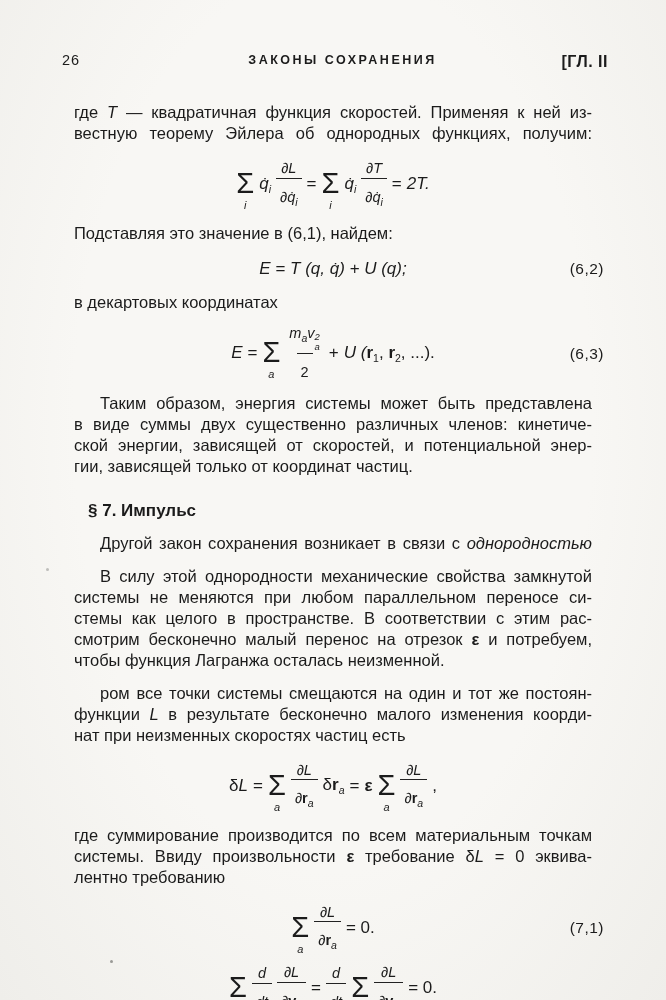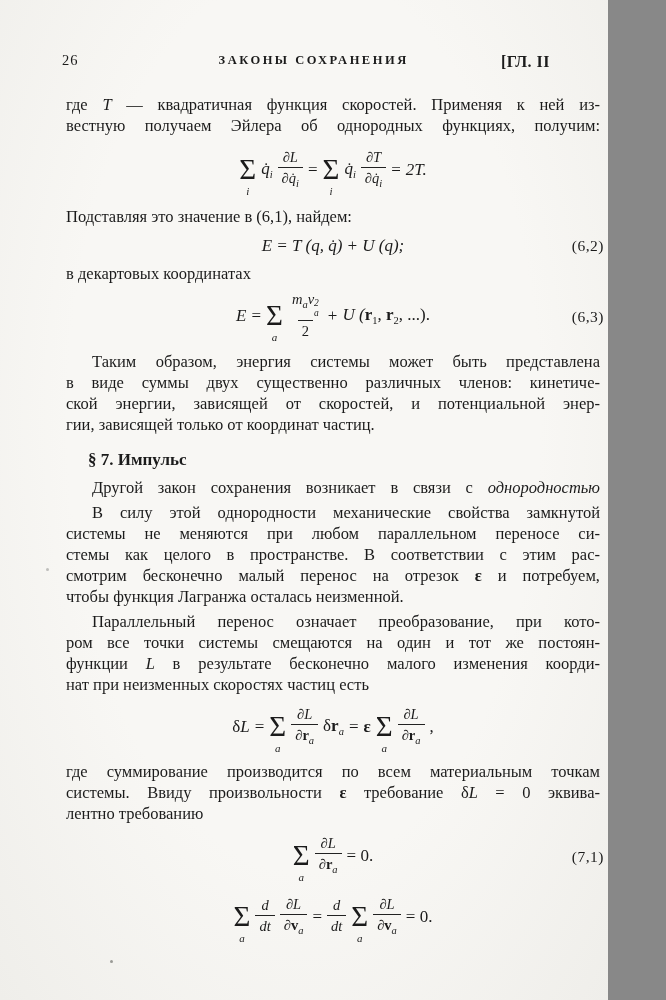--- a/index.html
+++ b/index.html
@@ -1,48 +1,48 @@
 <!DOCTYPE html>
 <html><head>
 <meta charset="utf-8">
 <style>
   html,body{margin:0;padding:0;background:#888;}
   .page{
-    position:relative;width:608px;height:1000px;overflow:hidden;
+    position:relative;width:666px;height:1000px;overflow:hidden;
     background:radial-gradient(ellipse at 50% 42%, #f8f7f4 55%, #efeeea 100%);
     color:#1b1b1b;
-    font-family:Liberation Serif, serif;
+    font-family:Liberation Sans, sans-serif;
   }
   
   .runhead{position:absolute;top:52px;left:62px;right:58px;height:16px;}
   .pgnum{position:absolute;left:0;top:0;font-size:14.5px;letter-spacing:1px;}
   .rh-title{position:absolute;left:50%;transform:translateX(-46%);top:1px;
     font-size:12.5px;font-weight:bold;letter-spacing:2.5px;white-space:nowrap;}
   .rh-chap{position:absolute;right:0;top:1px;font-size:16px;font-weight:bold;letter-spacing:.5px;}
   
   .col{position:absolute;left:62px;top:90px;width:542px;font-size:16.5px;line-height:21px;}
-  .para{margin:4px;}
+  .para{margin:12px;}
   .ln{text-align:justify;text-align-last:justify;white-space:normal;}
   .ln.last{text-align-last:left;}
   .para.indent .ln:first-child{text-indent:26px;}
   i.v,.v{font-style:italic;}
   b.vec,.vec{font-weight:bold;font-style:normal;}
   .up{font-style:normal;}
   
-  .h7{margin:14px 0 7px;padding-left:26px;font-weight:bold;font-size:17px;line-height:21px;}
+  .h7{margin:23px 0 7px;padding-left:26px;font-weight:bold;font-size:17px;line-height:21px;}
   
   .frow{position:relative;display:flex;align-items:center;justify-content:center;
         gap:5px;font-size:17px;font-style:italic;}
   .frow .tok{white-space:nowrap;}
   .bs{display:inline-flex;flex-direction:column;align-items:center;margin-top:13px;line-height:1;}
   .bs .sg{font-size:29px;font-style:normal;line-height:1;}
   .bs .ss{font-size:11px;font-style:italic;margin-top:2px;}
   .fr{display:inline-flex;flex-direction:column;align-items:center;line-height:1.15;}
   .fr .nu{font-size:14.5px;padding:0 4px 1px;}
-  .fr .de{font-size:14.5px;border-top:1.2px solid #222;padding:2px 4px 0;}
+  .fr .de{font-size:14.5px;border-top:1.2px solid #222;padding:10px 4px 0;}
   sub{font-size:10.5px;font-style:italic;line-height:1;}
   .stk{display:inline-flex;flex-direction:column;align-items:center;font-size:9.5px;
        line-height:1.05;vertical-align:-2px;}
   .eqtag{position:absolute;right:0;top:50%;transform:translateY(-50%);
          font-size:15.5px;font-style:normal;letter-spacing:.5px;}
   .mt-f1{margin:6px 0 9px;min-height:46px;}
   .mt-f2{margin:6px 0 6px;min-height:24px;}
   .mt-f3{margin:3px 0 8px;min-height:54px;}
   .mt-f4{margin:0 0 7px;min-height:46px;}
   .mt-f5{margin:3px 0 5px;min-height:46px;}
@@ -57,21 +57,21 @@
   <div class="runhead">
     <span class="pgnum">26</span>
     <span class="rh-title">ЗАКОНЫ СОХРАНЕНИЯ</span>
     <span class="rh-chap">[ГЛ. II</span>
   </div>
 
   <div class="col">
 
     <div class="para">
         <div class="ln">где <i class="v">T</i> — квадратичная функция скоростей. Применяя к ней из-</div>
-        <div class="ln">вестную получаем Эйлера об однородных функциях, получим:</div>
+        <div class="ln">вестную теорему Эйлера об однородных функциях, получим:</div>
       </div>
 
     <div class="frow mt-f1">
       <span class="bs">
         <span class="sg">Σ</span>
           <span class="ss">i</span>
       </span>
       <span class="tok"><span class="v">q̇</span><sub>i</sub></span>
       <span class="fr">
         <span class="nu v">∂L</span>
@@ -140,21 +140,20 @@
 
     <div class="para indent">
         <div class="ln">В силу этой однородности механические свойства замкнутой</div>
         <div class="ln">системы не меняются при любом параллельном переносе си-</div>
         <div class="ln">стемы как целого в пространстве. В соответствии с этим рас-</div>
         <div class="ln">смотрим бесконечно малый перенос на отрезок <b class="vec">ε</b> и потребуем,</div>
         <div class="ln last">чтобы функция Лагранжа осталась неизменной.</div>
       </div>
 
     <div class="para indent">
-        <div class="ln">Параллельный перенос означает преобразование, при кото-</div>
         <div class="ln">ром все точки системы смещаются на один и тот же постоян-</div>
         <div class="ln">функции <i class="v">L</i> в результате бесконечно малого изменения коорди-</div>
         <div class="ln last">нат при неизменных скоростях частиц есть</div>
       </div>
 
     <div class="frow mt-f4">
       <span class="tok"><span class="up">δ</span><span class="v">L</span></span>
       <span class="tok up">=</span>
       <span class="bs">
         <span class="sg">Σ</span>

